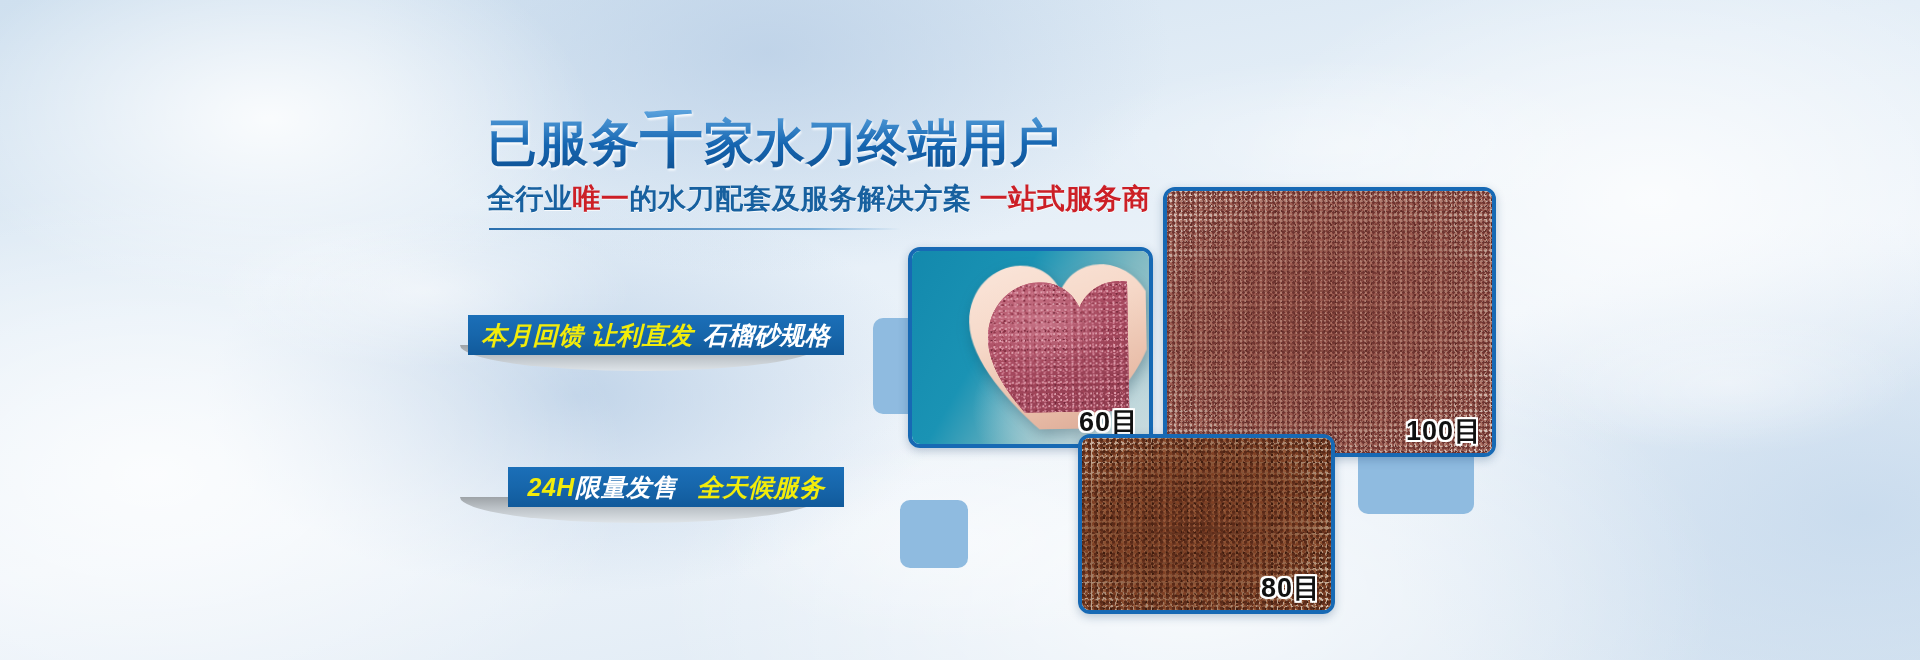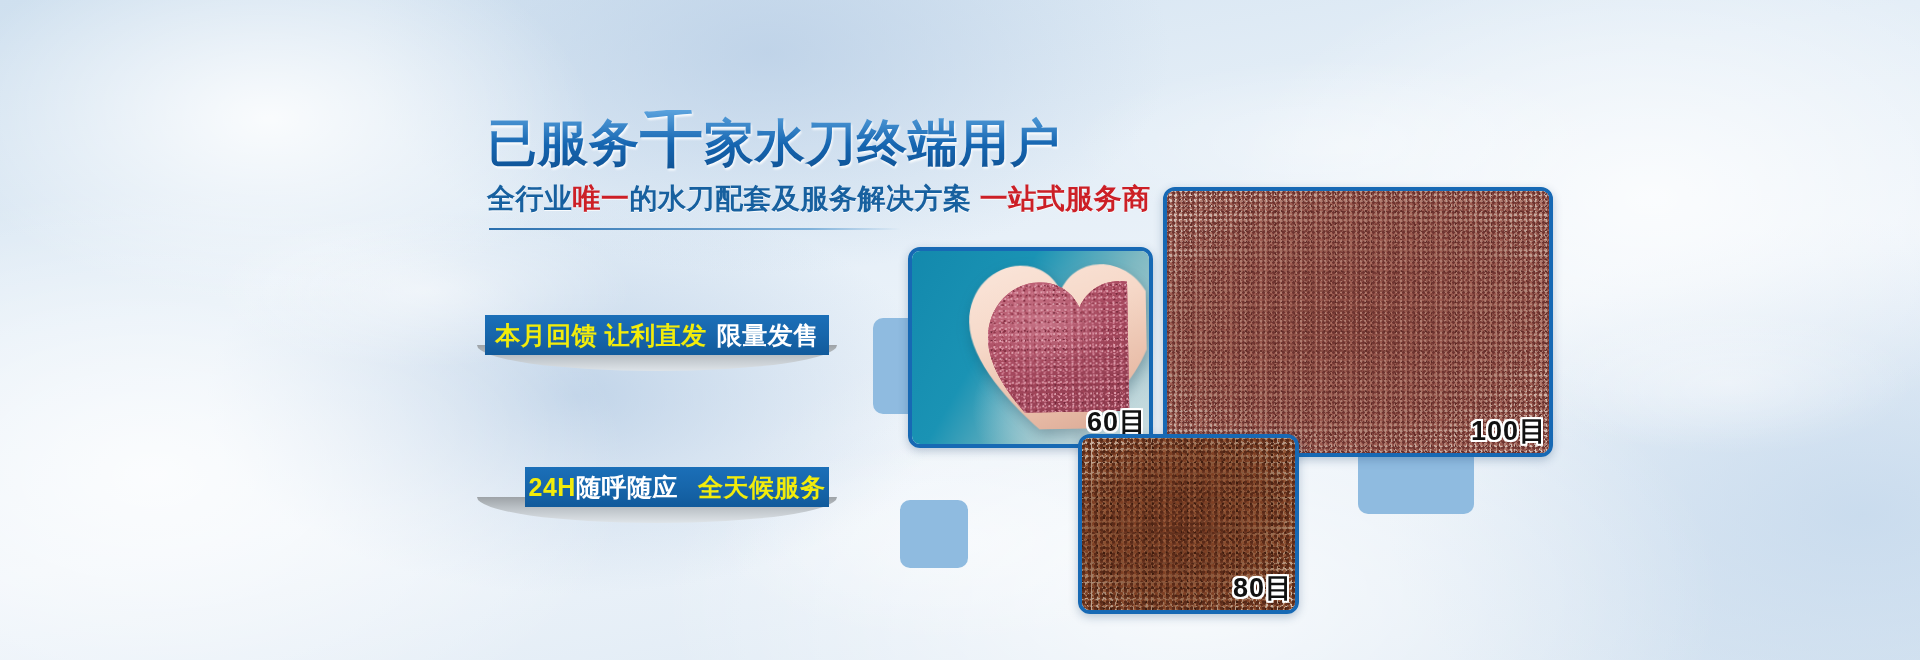--- a/index.html
+++ b/index.html
@@ -95,21 +95,21 @@
     font-size: 18.5px;
     font-weight: bold;
     line-height: 1.52;
     color: #1b5e9e;
     letter-spacing: 0.2px;
     white-space: nowrap;
     text-shadow: 0 1px 0 rgba(255,255,255,0.75);
   }
 
   
-  .bar-wrap { position: absolute; left: 485px; width: 344px; }
+  .bar-wrap { position: absolute; left: 468px; width: 376px; font-style: italic; }
   .bar-1 { top: 315px; }
   .bar-2 { top: 391px; }
   .bar-3 { top: 467px; padding-left: 40px; }
 
   .bar {
     position: relative;
     height: 40px;
     background: linear-gradient(180deg, #1b6fb8 0%, #1766ab 50%, #115a9b 100%);
     display: flex;
     align-items: center;
@@ -138,36 +138,36 @@
   
   .card {
     position: absolute;
     border: 4px solid #1769b4;
     border-radius: 12px;
     overflow: hidden;
     box-shadow: 0 3px 10px rgba(30,70,110,0.28);
   }
   .card .label {
     position: absolute;
-    right: 2px; bottom: 4px;
+    right: 10px; bottom: 4px;
     font-size: 27px;
     font-weight: bold;
     color: #111;
     letter-spacing: 1px;
     text-shadow:
       -2px -2px 0 #fff,  2px -2px 0 #fff,
       -2px  2px 0 #fff,  2px  2px 0 #fff,
        0   -2px 0 #fff,  0    2px 0 #fff,
       -2px  0   0 #fff,  2px  0   0 #fff;
   }
 
   
   .card-60  { left: 908px;  top: 247px; width: 245px; height: 201px; }
-  .card-100 { left: 1163px; top: 187px; width: 390px; height: 270px; }
-  .card-80  { left: 1078px; top: 434px; width: 221px; height: 180px; }
+  .card-100 { left: 1163px; top: 187px; width: 333px; height: 270px; }
+  .card-80  { left: 1078px; top: 434px; width: 257px; height: 180px; }
 
   
   .teal-bg {
     position: absolute; inset: 0;
     background:
       radial-gradient(ellipse 190px 150px at 72% 82%, #cfe0e3 0%, rgba(207,224,227,0) 58%),
       linear-gradient(120deg, #1389ad 0%, #1a93b4 36%, #7fb9c2 66%, #c9dadd 100%);
   }
   .bowl {
     position: absolute;
@@ -267,30 +267,30 @@
   </div>
 
   <div class="rule"></div>
 
 
   <div class="bar-wrap bar-1">
     <div class="plate"></div>
     <div class="bar">
       <span class="y">本月回馈 让利直发</span>
         <span class="sp"></span>
-        <span class="w">限量发售</span>
+        <span class="w">石榴砂规格</span>
     </div>
   </div>
 
 
   <div class="bar-wrap bar-3">
     <div class="plate"></div>
     <div class="bar">
       <span class="y">24H</span>
-        <span class="w">随呼随应</span>
+        <span class="w">限量发售</span>
         <span class="sp"></span>
         <span class="sp"></span>
         <span class="y">全天候服务</span>
     </div>
   </div>
 
   <div class="card card-60">
     <div class="teal-bg">
       <div class="bowl">
         <div class="bowl-outer">

